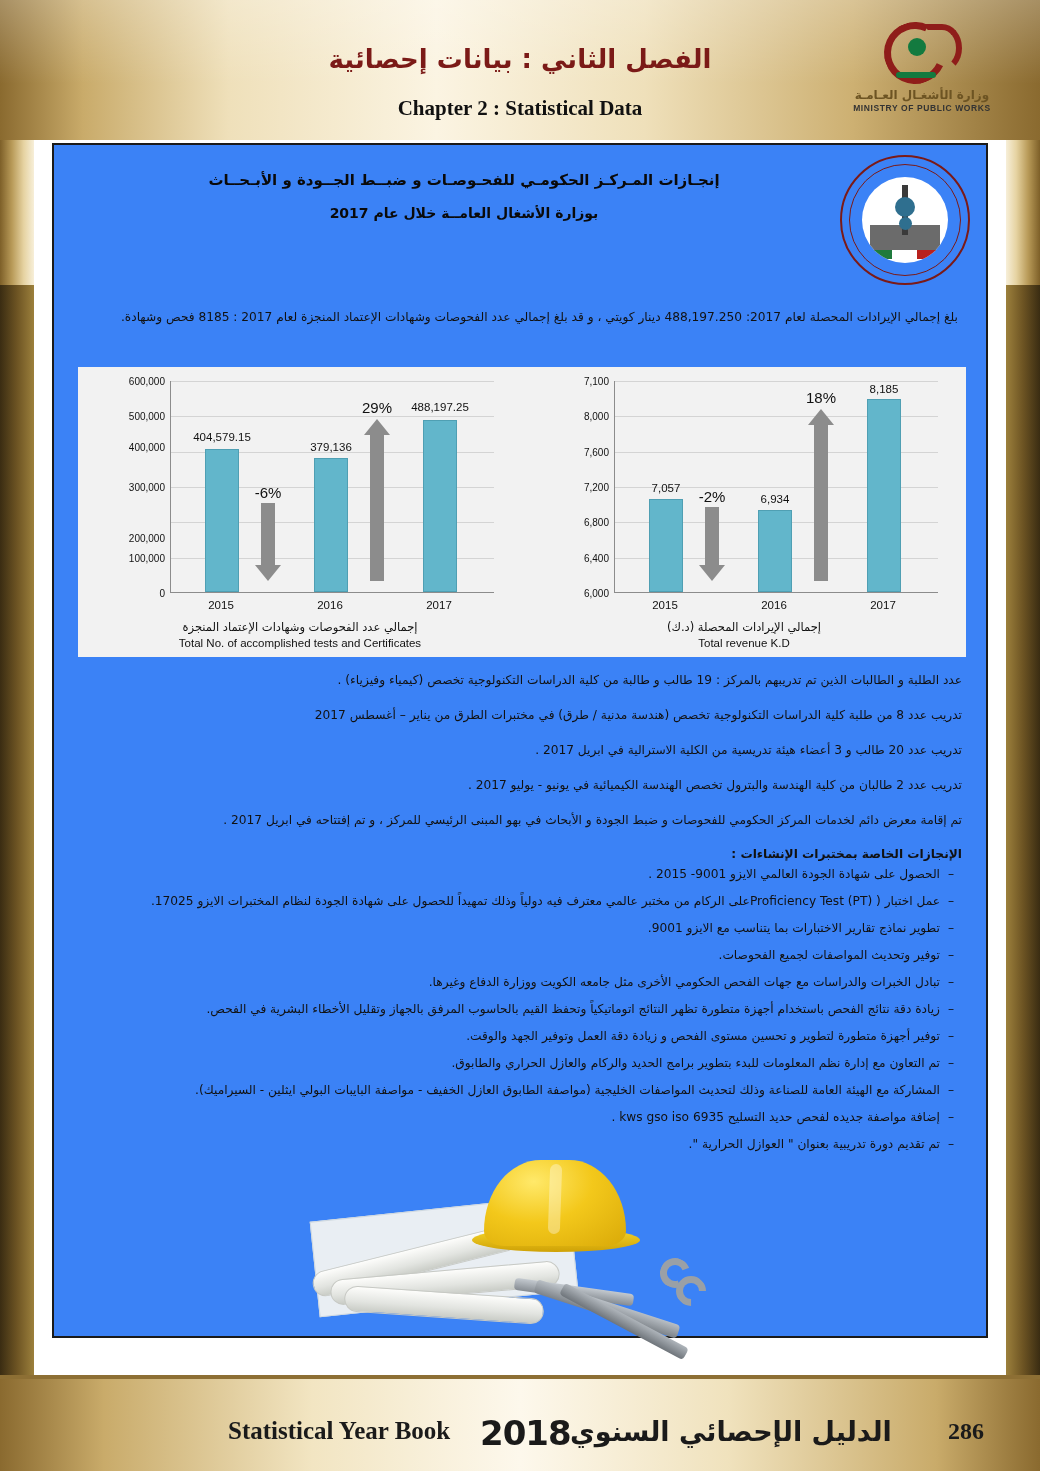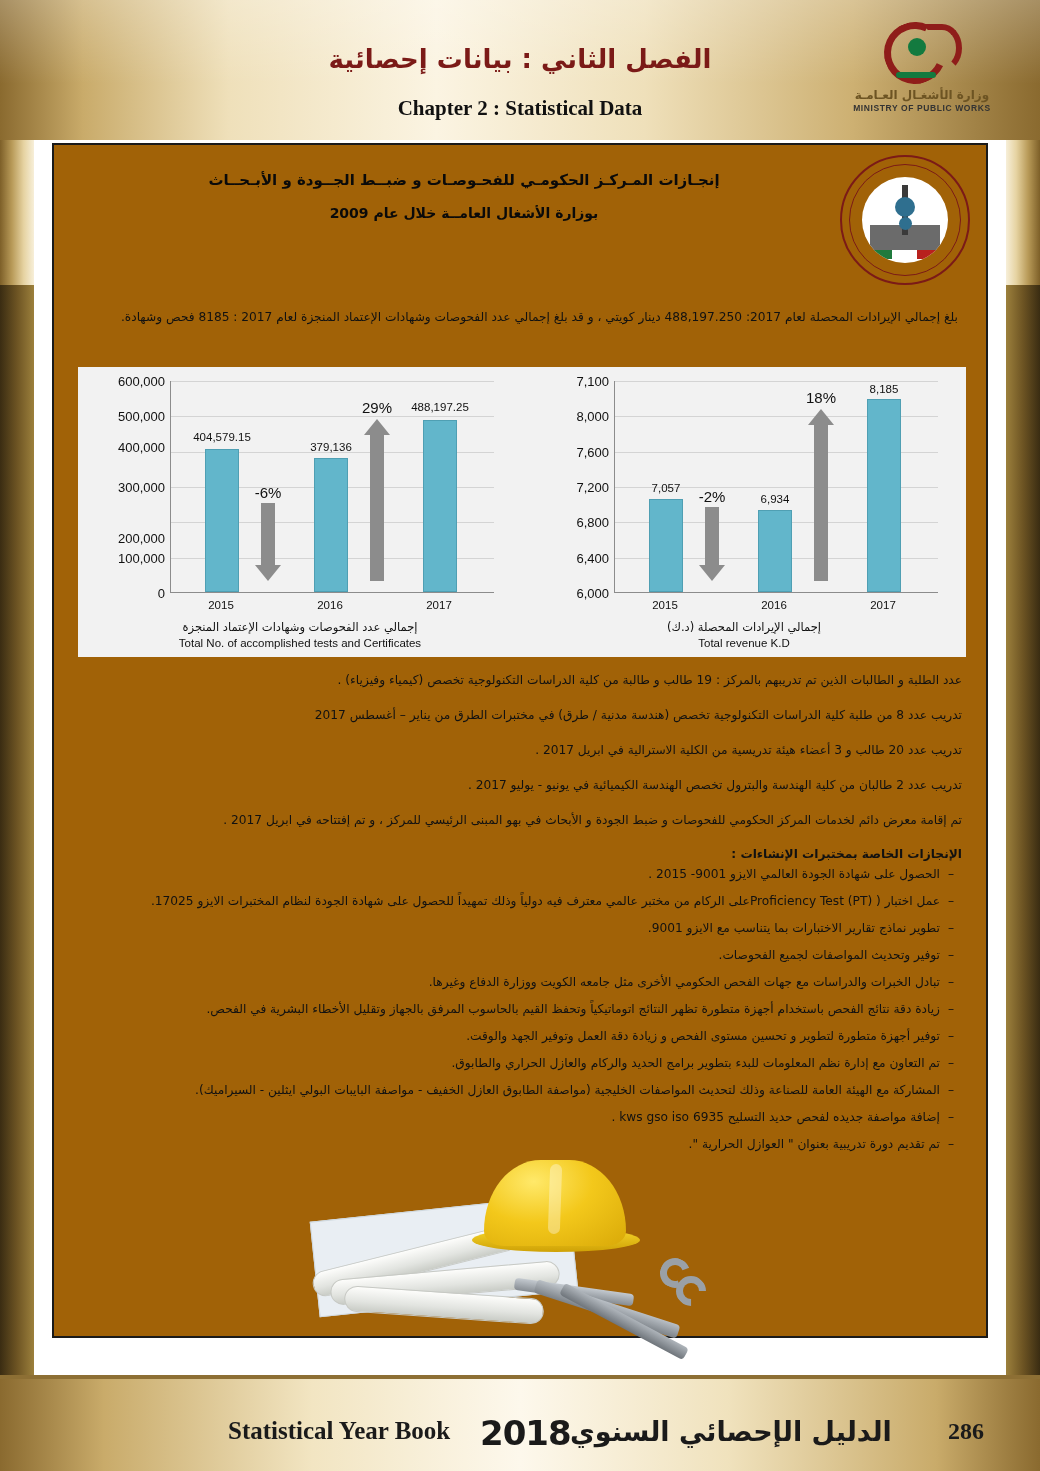--- a/index.html
+++ b/index.html
@@ -88,21 +88,21 @@
     color:#6d5423; direction:rtl; margin-top:2px; letter-spacing:1px;
   }
   .mpw-en {
     font-family:"Liberation Sans", sans-serif; font-size:8.5px; font-weight:bold;
     color:#333; letter-spacing:.6px; margin-top:1px;
   }
 
   
   .panel {
     position:absolute; left:52px; top:143px; width:936px; height:1195px;
-    background:#a16207; border:2px solid #1a1a1a;
+    background:#3b82f6; border:2px solid #1a1a1a;
   }
 
   .gcc-seal {
     position:absolute; right:16px; top:10px; width:130px; height:130px;
   }
   .gcc-ring {
     position:absolute; inset:0; border-radius:50%;
     border:2px solid #7b1a17;
   }
   .gcc-ring2 { position:absolute; inset:9px; border-radius:50%; border:1px solid #7b1a17; }
@@ -145,21 +145,21 @@
   }
   .chart-box { position:relative; width:50%; height:100%; }
   .plot {
     position:absolute; left:92px; top:14px; right:28px; height:212px;
     border-left:1px solid #8c8c8c; border-bottom:1px solid #8c8c8c;
     background:#f2f2f2;
   }
   .gridline { position:absolute; left:0; right:0; height:1px; background:#d4d4d4; }
   .tick-label {
     position:absolute; right:calc(100% + 6px); transform:translateY(-50%);
-    font-family:"Liberation Sans", sans-serif; font-size:13px; color:#111;
+    font-family:"Liberation Sans", sans-serif; font-size:10px; color:#111;
     white-space:nowrap;
     padding-left:16px;
   }
   .bar {
     position:absolute; bottom:0; width:34px; background:#62b6cb;
     border:1px solid #4f9fb3;
   }
   .bar-val {
     position:absolute; transform:translateX(-50%);
     font-family:"Liberation Sans", sans-serif; font-size:11.5px; color:#111;
@@ -303,21 +303,21 @@
     <div class="gcc-inner">
       <div class="gcc-bldg"></div>
       <div class="gcc-tower"></div>
       <div class="gcc-ball1"></div>
       <div class="gcc-ball2"></div>
       <div class="gcc-flag"></div>
     </div>
   </div>
 
   <div class="hdr1">إنجـازات المـركـز الحكومـي للفحـوصـات و ضبــط الجــودة و الأبـحــاث</div>
-  <div class="hdr2">بوزارة الأشغال العامــة خلال عام 2009</div>
+  <div class="hdr2">بوزارة الأشغال العامــة خلال عام 2017</div>
 
   <div class="para p2">بلغ إجمالي الإيرادات المحصلة لعام 2017: 488,197.250 دينار كويتي ، و قد بلغ إجمالي عدد الفحوصات وشهادات الإعتماد المنجزة لعام 2017 : 8185 فحص وشهادة.</div>
 
   <div class="charts">
 
     <div class="chart-box">
       <div class="plot">
         <div class="gridline" style="top:0px"></div>
         <div class="gridline" style="top:35.3px"></div>
         <div class="gridline" style="top:70.6px"></div>

